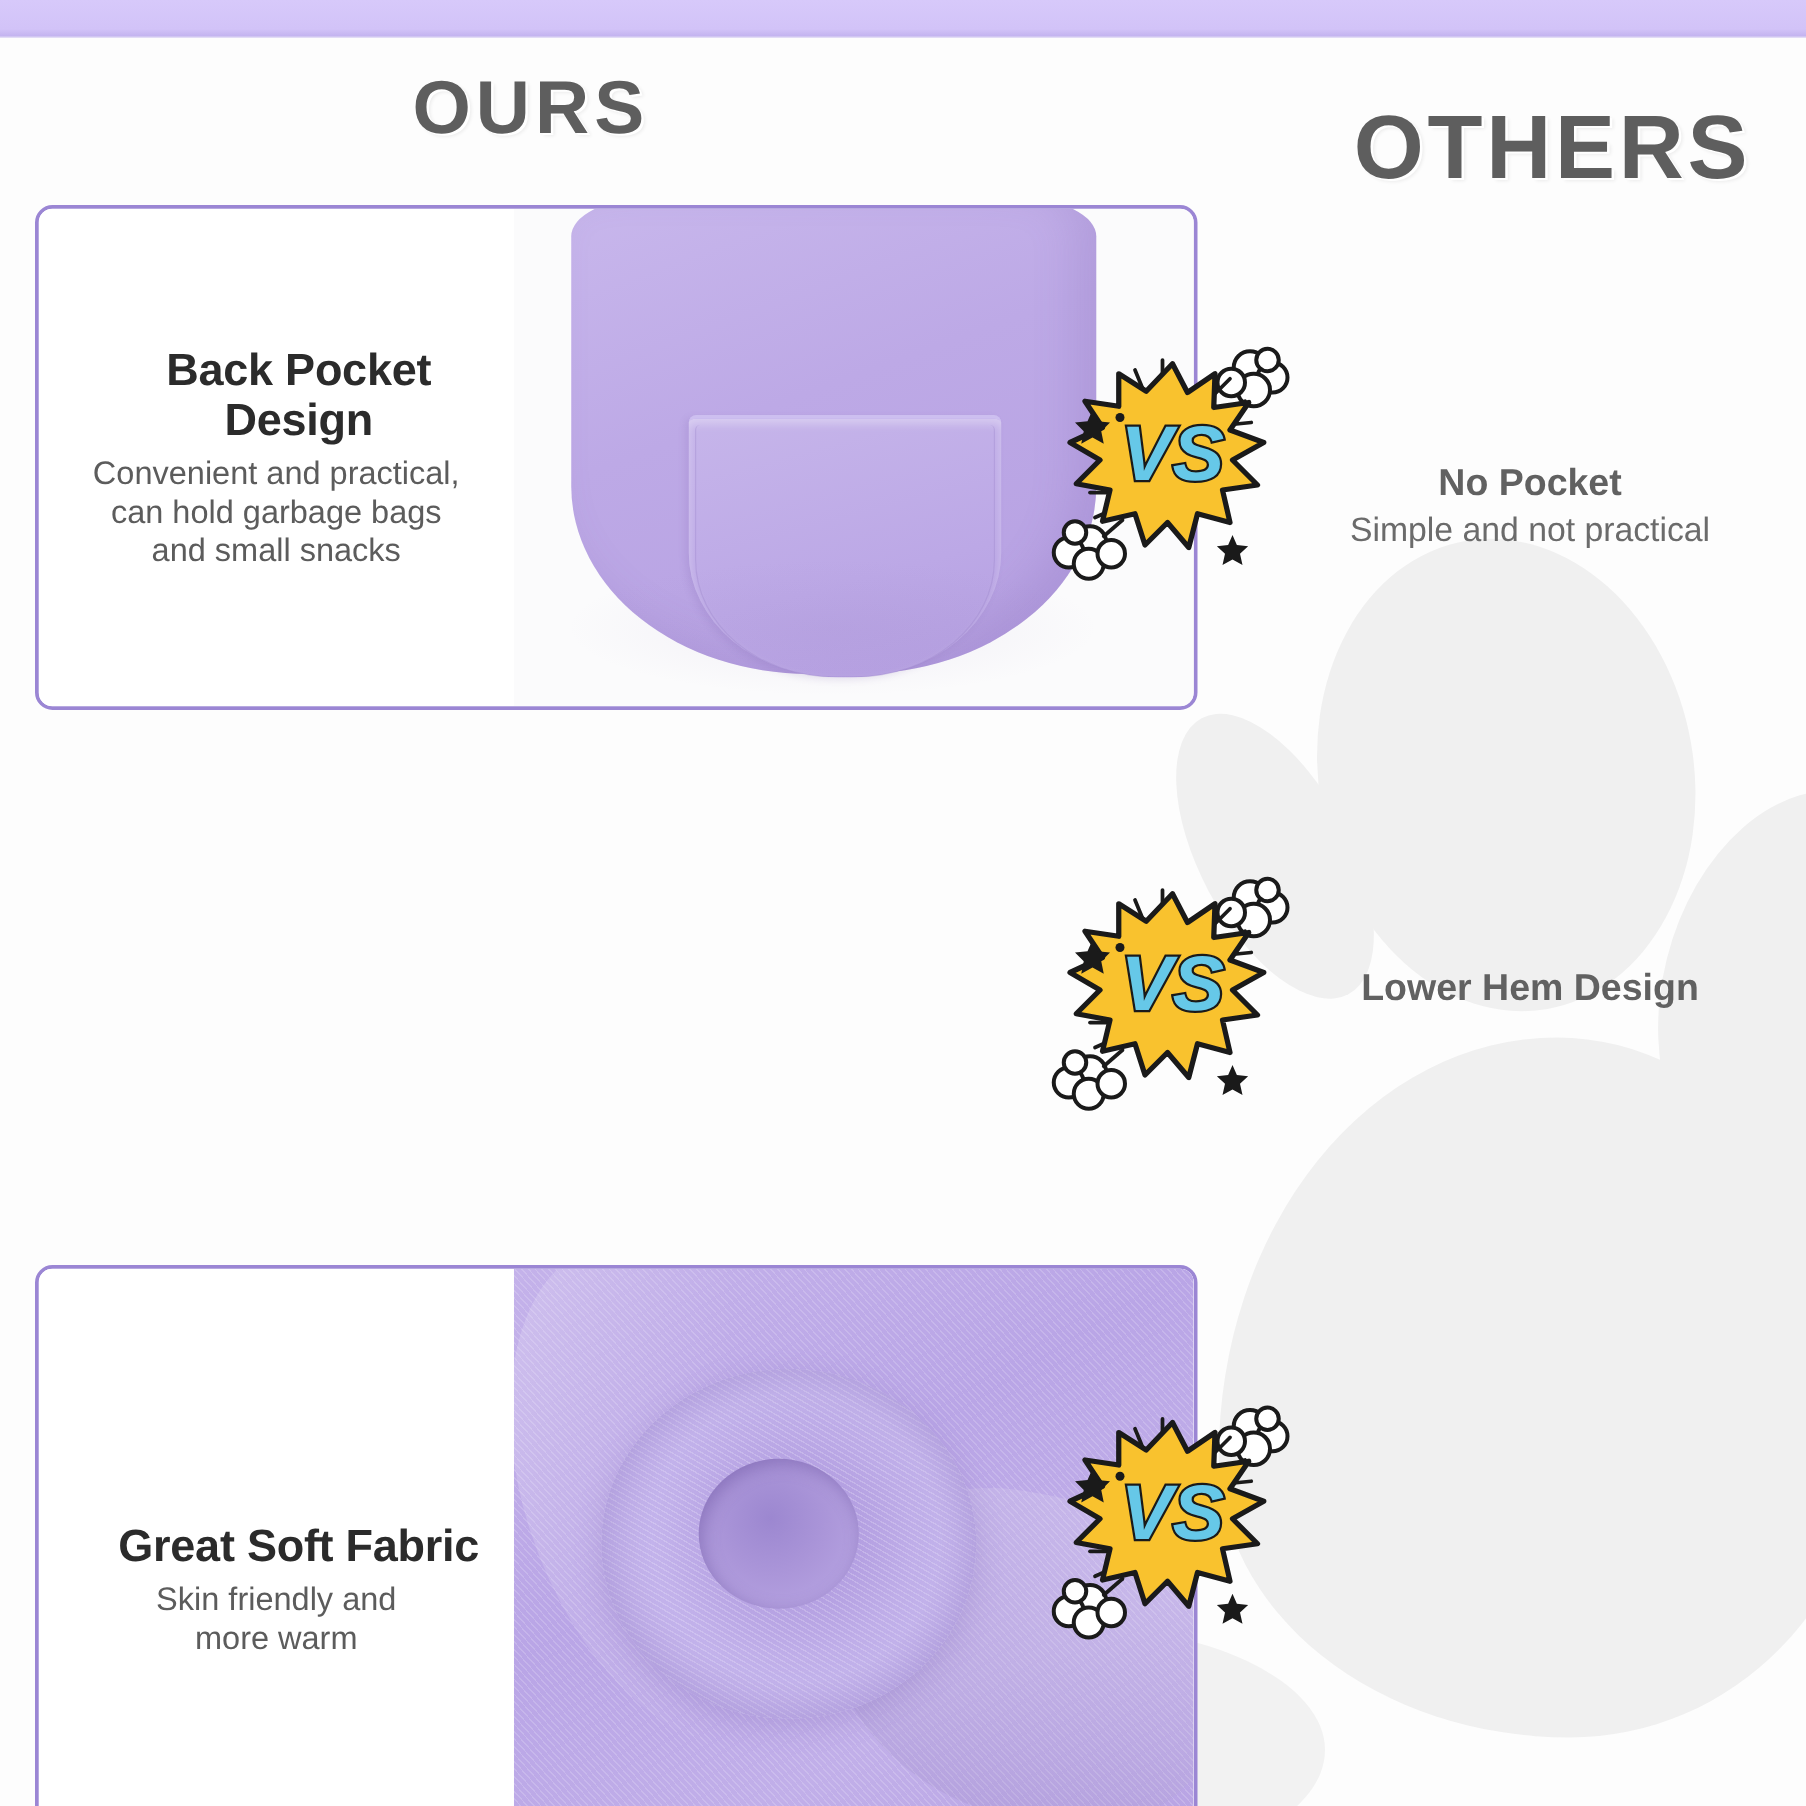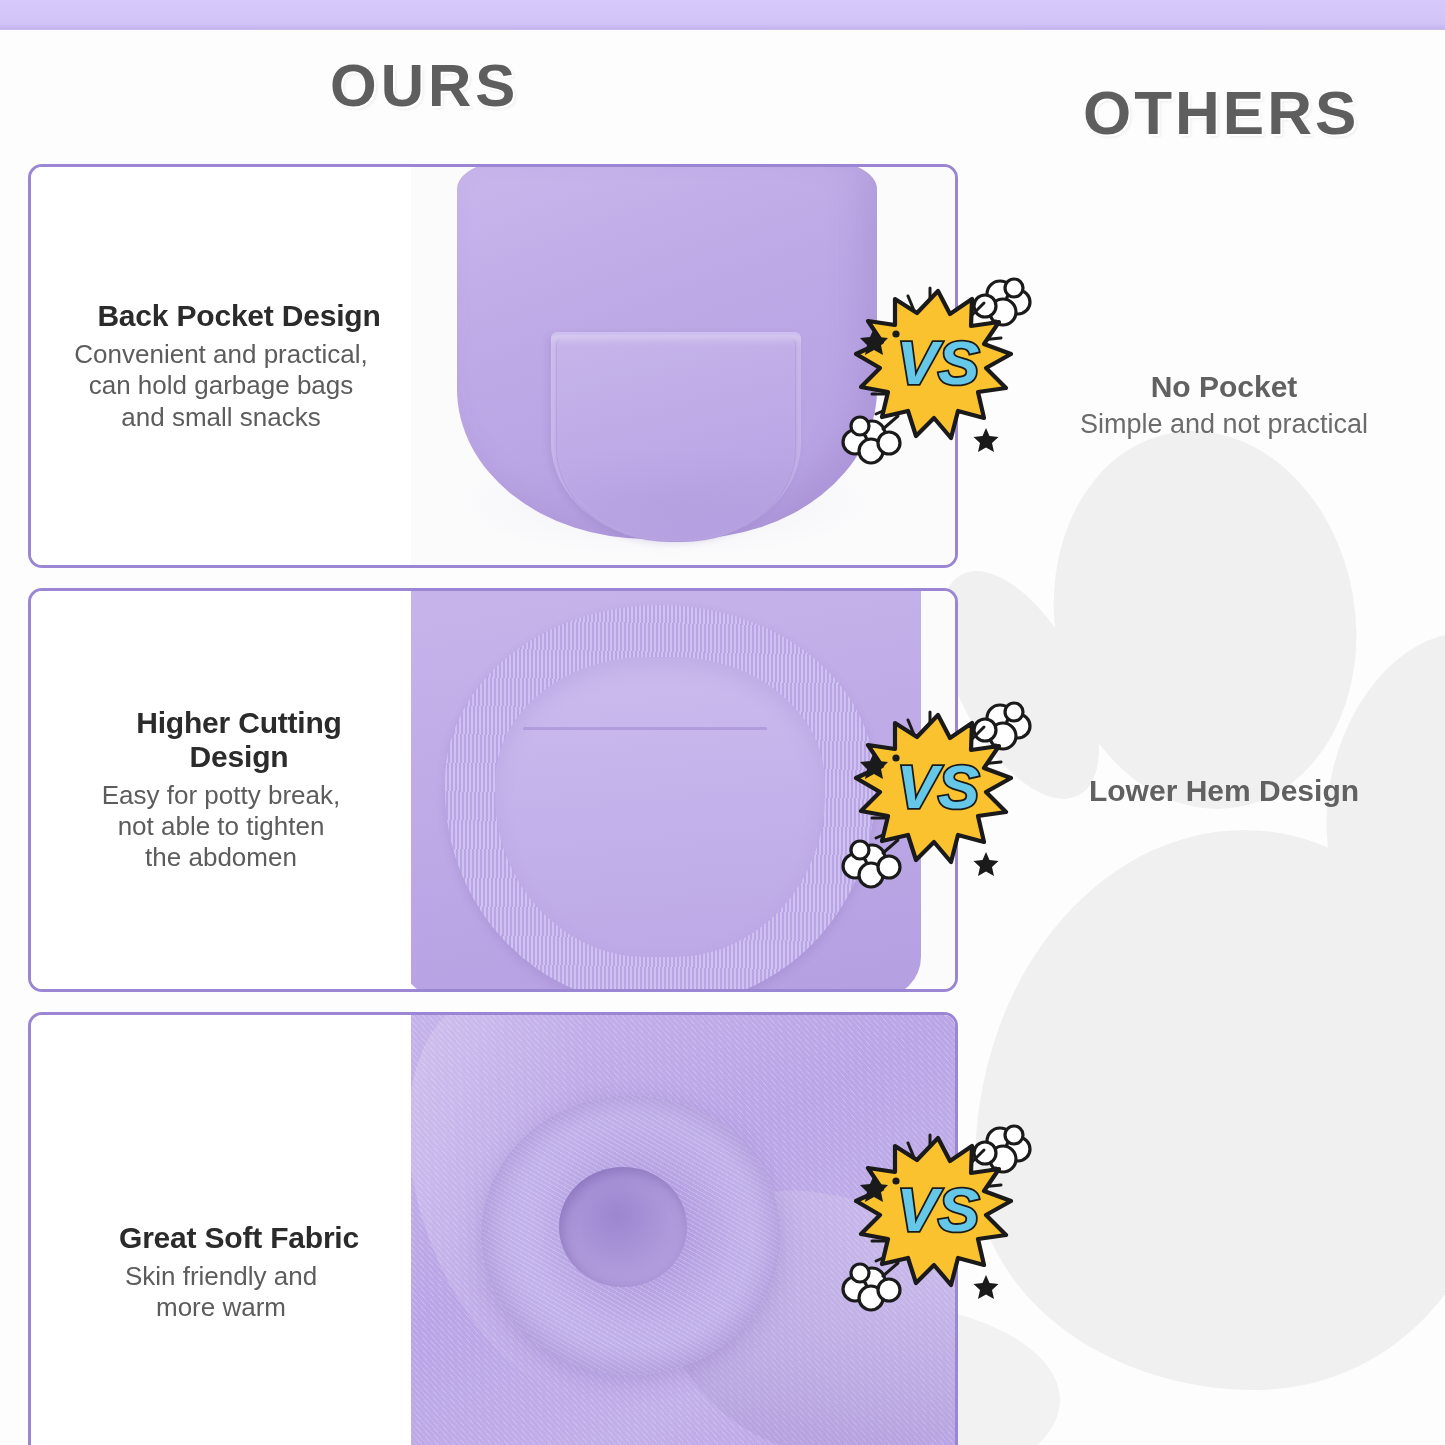--- a/index.html
+++ b/index.html
@@ -53,21 +53,21 @@
 
   
   .hdr-ours {
     position: absolute; left: 330px; top: 56px;
     font-size: 60px; font-weight: 700; letter-spacing: 4px;
     color: #5e5e5e; line-height: 1;
     text-shadow: 2px 2px 0 #ffffff, 3px 3px 3px rgba(0,0,0,.07);
   }
   .hdr-others {
     position: absolute; left: 1083px; top: 82px;
-    font-size: 62px; font-weight: 700; letter-spacing: 3px;
+    font-size: 72px; font-weight: 700; letter-spacing: 3px;
     color: #5e5e5e; line-height: 1;
     text-shadow: 2px 2px 0 #ffffff, 3px 3px 3px rgba(0,0,0,.07);
   }
 
   
   .card {
     position: absolute; left: 28px;
     width: 930px;
     border: 3px solid #9b86d4;
     border-radius: 14px;
@@ -81,21 +81,21 @@
 
   .card-text {
     width: 380px; flex: 0 0 380px;
     background: #ffffff;
     display: flex; flex-direction: column;
     align-items: center; justify-content: center;
     padding: 0 14px;
     z-index: 3;
   }
   .card-title {
-    font-size: 30px; font-weight: 700; color: #2b2b2b;
+    font-size: 36px; font-weight: 700; color: #2b2b2b;
     text-align: center; line-height: 1.13; margin-bottom: 6px;
     letter-spacing: -.2px;
     margin-left: 36px;
   }
   .card-sub {
     font-size: 26px; font-weight: 400; color: #5c5c5c;
     text-align: center; line-height: 1.2;
   }
 
   .card-photo {
@@ -300,32 +300,20 @@
         <path d="M148 162 l3.5 8 9 1 -6.5 6 2 9 -8 -4.5 -8 4.5 2 -9 -6.5 -6 9 -1 Z"></path>
       </g>
     </svg>
   </div>
 
   <div class="others-block" id="others-0">
     <div class="others-title">No Pocket</div>
     <div class="others-sub">Simple and not practical</div>
   </div>
 
-  <div class="card" id="card-1">
-    <div class="card-text">
-      <div class="card-title">Higher Cutting<br>Design</div>
-      <div class="card-sub">Easy for potty break,<br>not able to tighten<br>the abdomen</div>
-    </div>
-    <div class="card-photo">
-      <div class="p2-body"></div>
-      <div class="p2-rib-outer"></div>
-      <div class="p2-inner"></div>
-      <div class="p2-seam"></div>
-    </div>
-  </div>
 
   <div class="vs-badge" id="vs-1">
     <svg viewBox="0 0 200 200" width="200" height="200">
       <g fill="#ffffff" stroke="#1a1a1a" stroke-width="3.2">
         <circle cx="162" cy="28" r="13"></circle>
         <circle cx="180" cy="36" r="12"></circle>
         <circle cx="165" cy="46" r="13"></circle>
         <circle cx="147" cy="40" r="11"></circle>
         <circle cx="176" cy="22" r="9"></circle>
       </g>

